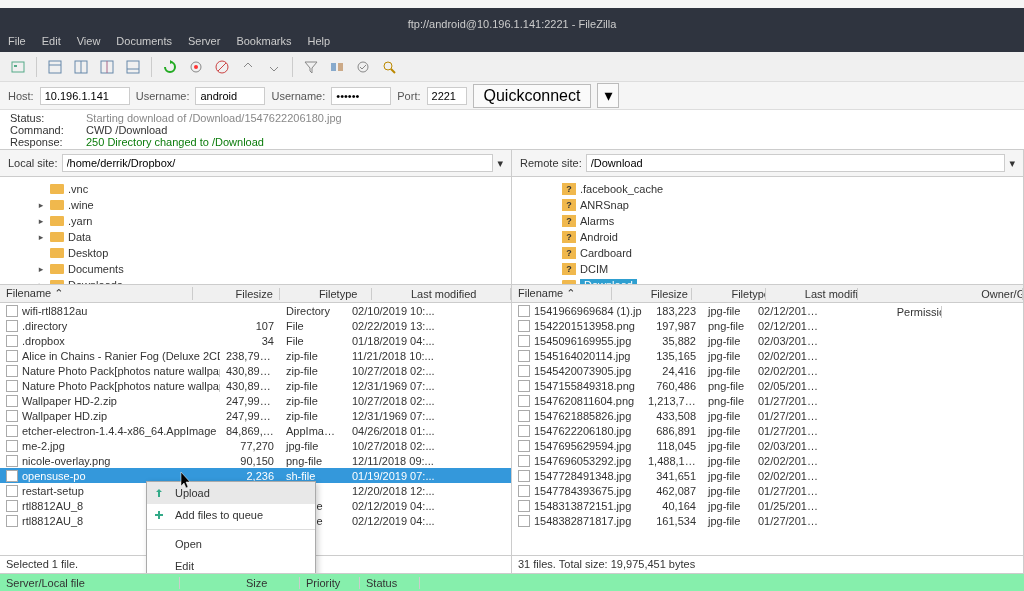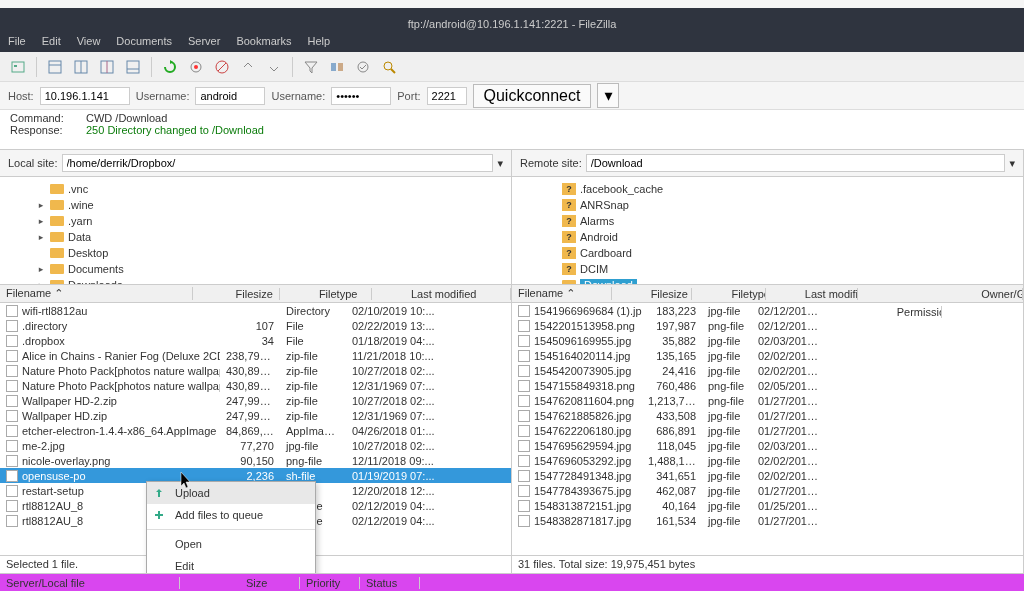--- a/index.html
+++ b/index.html
@@ -29,21 +29,21 @@
 .listheader { display: flex; background: #f0f0f0; border-bottom: 1px solid #ccc; height: 18px; align-items: center; font-size: 11px; gap: 33px; }
 .listheader .col { padding: 0 6px; border-right: 1px solid #ccc; overflow: hidden; white-space: nowrap; }
 .lists { display: flex; flex: 1; overflow: hidden; background: #fff; position: relative; }
 .list { flex: 1; display: flex; flex-direction: column; border-right: 1px solid #ccc; overflow: hidden; }
 .list-body { overflow-y: auto; flex: 1; }
 .row { display: flex; height: 15px; align-items: center; font-size: 11px; }
 .row .col { padding: 0 6px; overflow: hidden; white-space: nowrap; text-overflow: ellipsis; }
 .row.selected { background: #3498db; color: #fff; }
 .file-ico { width: 12px; height: 12px; border: 1px solid #aaa; display: inline-block; margin-right: 4px; background: #fff; flex-shrink: 0; }
 .list-footer { border-top: 1px solid #ccc; padding: 2px 6px; background: #fff; font-size: 11px; height: 18px; }
-.queueheader { display: flex; background: #d946ef; border-top: 1px solid #ccc; height: 18px; align-items: center; font-size: 11px; }
+.queueheader { display: flex; background: #86efac; border-top: 1px solid #ccc; height: 18px; align-items: center; font-size: 11px; }
 .queueheader .col { padding: 0 6px; border-right: 1px solid #ccc; }
 .context-menu { position: absolute; background: #fff; border: 1px solid #aaa; box-shadow: 2px 2px 6px rgba(0,0,0,0.2); width: 170px; z-index: 1000; font-size: 11px; }
 .context-menu .item { padding: 5px 14px 5px 28px; color: #333; position: relative; }
 .context-menu .item.hover { background: #e8e8e8; }
 .context-menu .sep { height: 1px; background: #ddd; margin: 3px 0; }
 .cm-ico { position: absolute; left: 6px; top: 5px; width: 12px; height: 12px; }
 .cursor { position: absolute; z-index: 1001; pointer-events: none; }
 
 .lc-name { width: 220px; display:flex; align-items:center; }
 .lc-size { width: 60px; text-align: right; }
@@ -141,20 +141,24 @@
   <span>Username:</span>
   <input style="width: 60px;" value="••••••">
   <span>Port:</span>
   <input style="width: 40px;" value="2221">
   <button class="qbtn">Quickconnect</button>
   <button class="qbtn" style="padding:2px 6px">▾</button>
 </div>
 
 <div class="log">
   <div class="line">
+      <span class="label">Status:</span>
+      <span style="color:#888">Starting download of /Download/1547622206180.jpg</span>
+    </div>
+  <div class="line">
       <span class="label">Command:</span>
       <span>CWD /Download</span>
     </div>
   <div class="line">
       <span class="label">Response:</span>
       <span class="green">250 Directory changed to /Download</span>
     </div>
 </div>
 
 <div class="sitebar">

